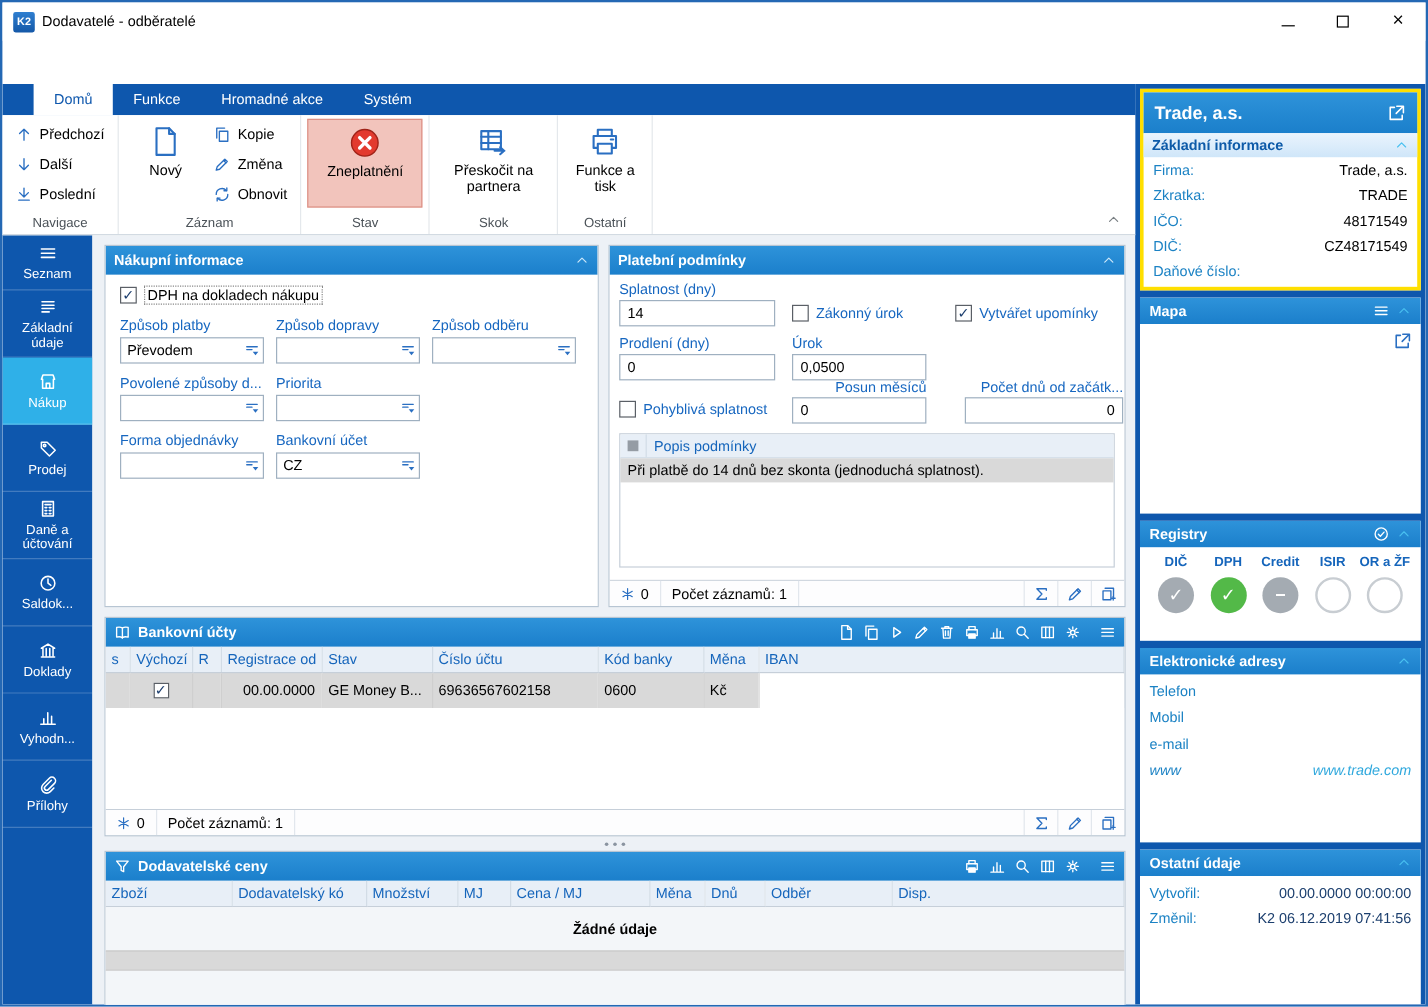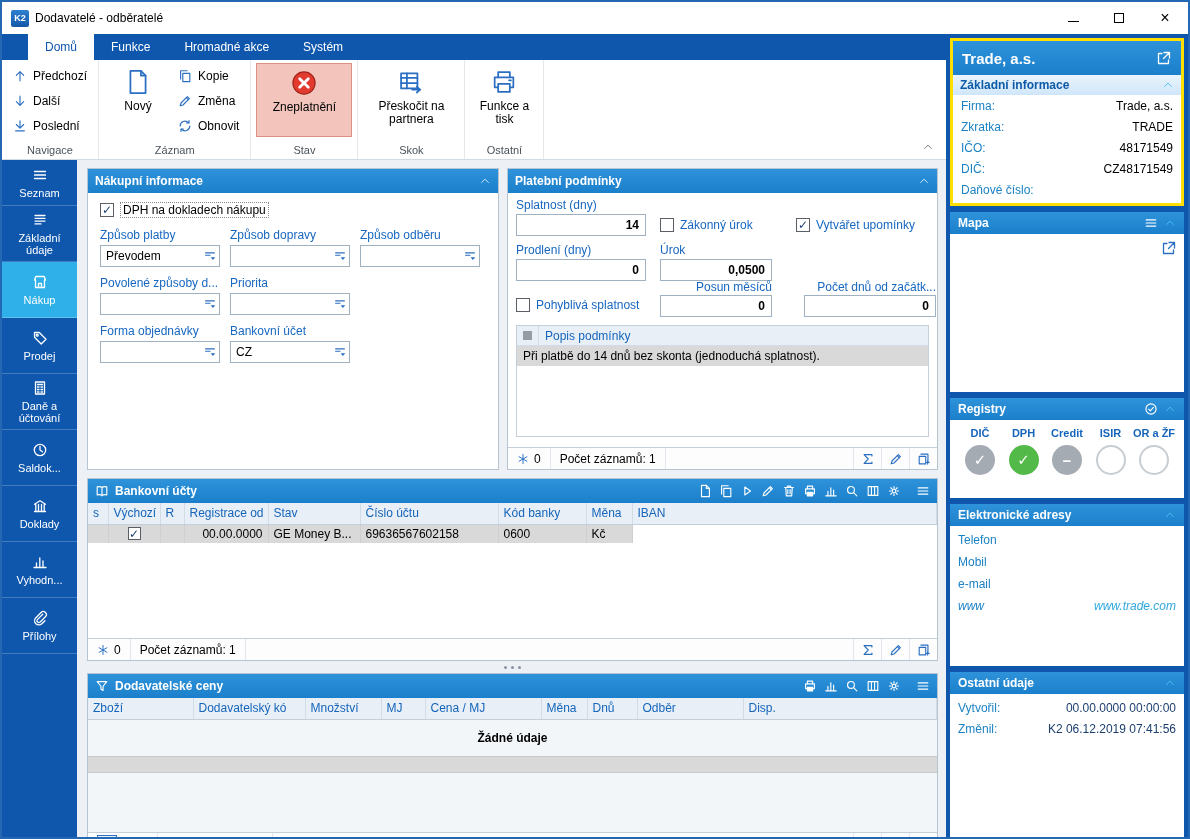--- a/index.html
+++ b/index.html
@@ -1,19 +1,19 @@
 <!DOCTYPE html>
 <html><head>
 <meta charset="utf-8">
 <style>
   * { margin:0; padding:0; box-sizing:border-box; }
   html,body { width:1190px; height:839px; }
   body { font-family:"Liberation Sans","DejaVu Sans",sans-serif; font-size:12px; color:#000; background:#fff; overflow:hidden; }
 
-  .window { width:1190px; height:839px; border:2px solid #2468b4; background:#fff; display:flex; flex-direction:column; overflow:hidden; }
+  .window { width:1190px; height:839px; border:2px solid #2468b4; background:#fff; display:flex; flex-direction:column; overflow:hidden;gap:36px; }
 
   
   .titlebar { height:32px; display:flex; align-items:center; background:#fff; flex:0 0 auto; }
   .appicon { width:18px; height:17px; margin:0 6px 0 9px; background:linear-gradient(#2f7fd0,#1458a8); color:#fff; font-size:9px; font-weight:bold; display:flex; align-items:center; justify-content:center; border-radius:2px; }
   .wtitle { font-size:12px; }
   .wincontrols { margin-left:auto; display:flex; height:100%; }
   .winbtn { width:46px; height:100%; display:flex; align-items:center; justify-content:center; }
   .minbar { width:11px; border-bottom:1px solid #000; margin-top:6px; }
   .maxbox { width:10px; height:10px; border:1px solid #000; }
   .closex { font-size:16px; line-height:1; }
@@ -69,38 +69,38 @@
   .fbtn { width:20px; height:17px; border:1px solid #2a6fc2; background:#e8f2fc; display:flex; align-items:center; justify-content:center; color:#2a6fc2; margin-right:2px; }
 
   .toprow { display:flex; gap:8px; height:302px; flex:0 0 auto; }
   .p-purchase { width:412px; flex:0 0 auto; }
   .p-payment { flex:1; }
 
   .flabel { color:#1767c0; font-size:12px; margin-bottom:3px; white-space:nowrap; }
   .combo { height:22px; border:1px solid #9fb0c0; background:#fff; display:flex; align-items:center; padding:0 20px 0 5px; position:relative; }
   .combo .cval { white-space:nowrap; overflow:hidden; }
   .combo .cicon { position:absolute; right:2px; top:3px; width:14px; height:14px; color:#2a6fc2; }
-  .inp { height:22px; border:1px solid #9fb0c0; background:#fff; display:flex; align-items:center; justify-content:flex-end; padding:0 6px;font-weight:bold; }
+  .inp { height:22px; border:1px solid #9fb0c0; background:#fff; display:flex; align-items:center; justify-content:flex-start; padding:0 6px; }
 
   .cb { width:14px; height:14px; border:1px solid #5a5f66; background:#fff; display:inline-flex; align-items:center; justify-content:center; flex:0 0 auto; }
   .cb.on::after { content:"✓"; font-size:12px; font-weight:bold; color:#1c3e6e; line-height:1; }
   .cblabel-dark { margin-left:6px; border:1px dotted #888; padding:0 2px; }
   .cblabel-blue { margin-left:6px; color:#1767c0; white-space:nowrap; }
 
   .purchase-inner { padding:9px 12px; }
   .checkrow { display:flex; align-items:center; margin-bottom:10px; }
   .fgrid { display:flex; flex-wrap:wrap; column-gap:10px; row-gap:9px; }
   .fcell { width:120px; }
 
   .abs { position:absolute; }
 
   
   .gtable { width:100%; border-collapse:collapse; table-layout:fixed; }
   .gtable th { background:#e8eff7; color:#1565bb; font-weight:normal; text-align:left; height:21px; padding:0 5px; border-right:1px solid #d2dce6; border-bottom:1px solid #c6cfd9; overflow:hidden; white-space:nowrap; }
-  .gtable td { height:19px; padding:0 5px; border-right:1px solid #cfcfcf; overflow:hidden; white-space:nowrap; }
+  .gtable td { height:30px; padding:0 5px; border-right:1px solid #cfcfcf; overflow:hidden; white-space:nowrap; }
   .rowsel td { background:#d9d9d9; }
   td.wcell { background:#fff; border-right:none; }
   .tr { text-align:right; }
   .tc { text-align:center; }
 
   .ptable { border:1px solid #c6cfd9; }
   .pt-head { height:20px; background:#e8eff7; display:flex; align-items:center; color:#1565bb; border-bottom:1px solid #d2dce6; }
   .pt-mark { width:22px; height:100%; display:flex; align-items:center; justify-content:center; border-right:1px solid #d2dce6; }
   .pt-mark::after { content:""; width:9px; height:9px; background:#959ca4; }
   .pt-row { height:20px; background:#d9d9d9; display:flex; align-items:center; padding:0 6px; white-space:nowrap; overflow:hidden; }

